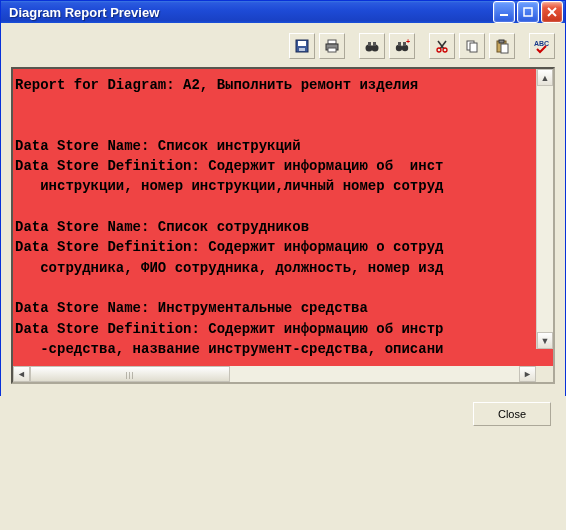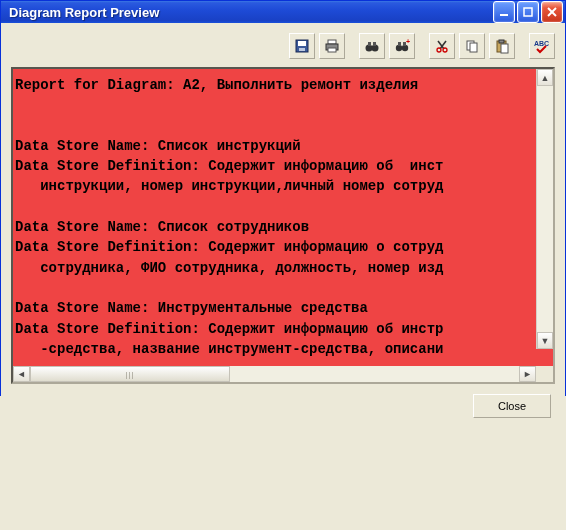--- a/index.html
+++ b/index.html
@@ -174,20 +174,21 @@
   }
   .corner {
     width: 17px;
     background: #ece9d8;
   }
   .bottom-bar {
     display: flex;
     justify-content: flex-end;
     gap: 8px;
     padding: 10px 4px 0 4px;
+    margin-top: 8px;
   }
   .btn {
     min-width: 78px;
     height: 24px;
     background: #ece9d8;
     border: 1px solid #aca899;
     border-top-color: #fff;
     border-left-color: #fff;
     font-family: Tahoma, Arial, sans-serif;
     font-size: 11px;

